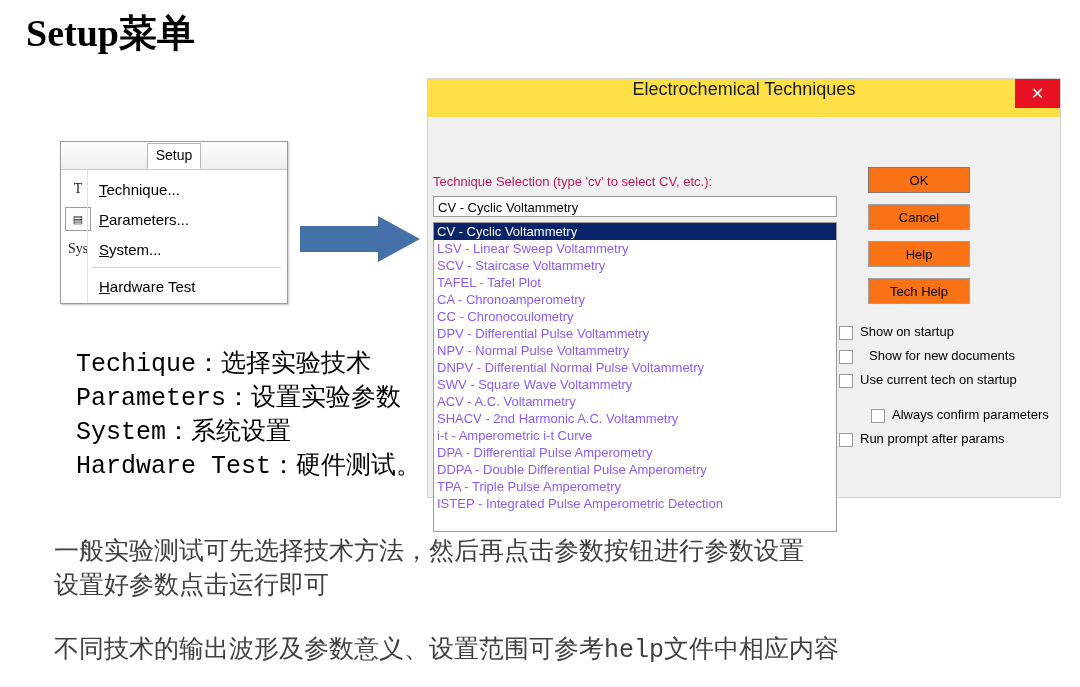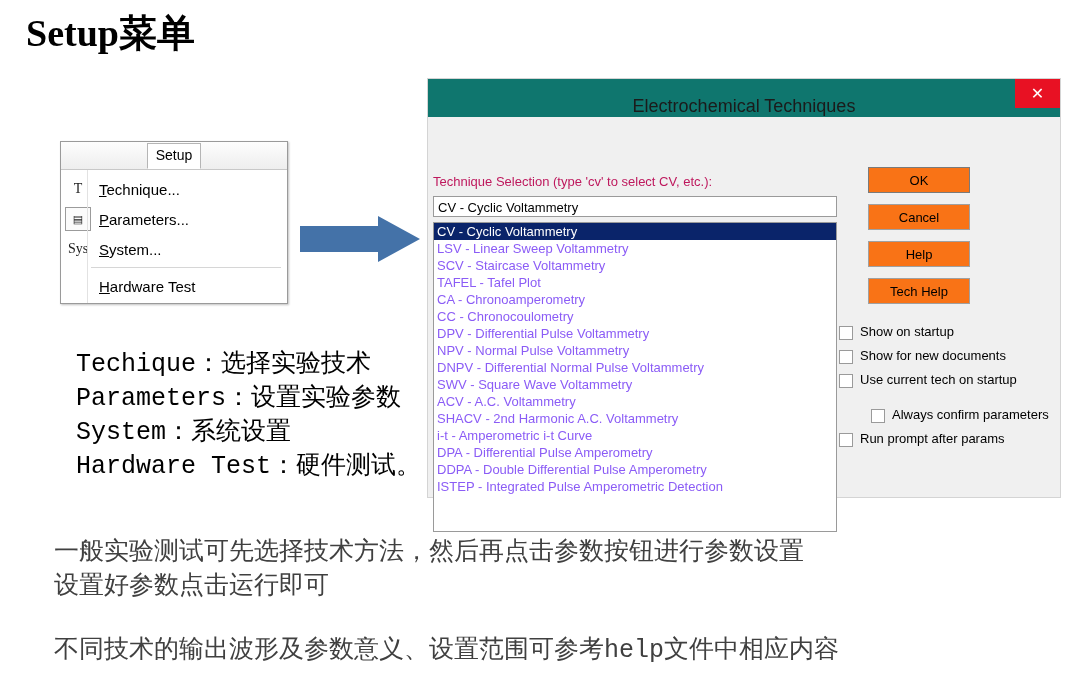--- a/index.html
+++ b/index.html
@@ -135,23 +135,23 @@
     position: absolute;
     left: 427px;
     top: 78px;
     width: 632px;
     height: 418px;
     background: #f0f0f0;
     border: 1px solid #d4d4d4;
   }
   .dialog-titlebar {
     height: 38px;
-    background: #0f766e;
-    display: flex;
-    align-items: flex-end;
+    background: #fde047;
+    display: flex;
+    align-items: flex-start;
     justify-content: center;
     position: relative;
   }
   .dialog-title {
     font-size: 18px;
     color: #1b1b1b;
     font-family: "Liberation Sans", sans-serif;
   }
   .dialog-close {
     position: absolute;
@@ -331,33 +331,34 @@
         <div class="opt">CC - Chronocoulometry</div>
         <div class="opt">DPV - Differential Pulse Voltammetry</div>
         <div class="opt">NPV - Normal Pulse Voltammetry</div>
         <div class="opt">DNPV - Differential Normal Pulse Voltammetry</div>
         <div class="opt">SWV - Square Wave Voltammetry</div>
         <div class="opt">ACV - A.C. Voltammetry</div>
         <div class="opt">SHACV - 2nd Harmonic A.C. Voltammetry</div>
         <div class="opt">i-t - Amperometric i-t Curve</div>
         <div class="opt">DPA - Differential Pulse Amperometry</div>
         <div class="opt">DDPA - Double Differential Pulse Amperometry</div>
+        <div class="opt">TPA - Triple Pulse Amperometry</div>
         <div class="opt">ISTEP - Integrated Pulse Amperometric Detection</div>
       </div>
 
     <div class="btn primary" style="left:440px; top:50px;">OK</div>
     <div class="btn" style="left:440px; top:87px;">Cancel</div>
     <div class="btn" style="left:440px; top:124px;">Help</div>
     <div class="btn" style="left:440px; top:161px;">Tech Help</div>
 
     <div class="chk-row" style="left:411px; top:207px;">
       <span class="chk-box"></span>
       <span>Show on startup</span>
     </div>
-    <div class="chk-row" style="left:411px; top:231px;">
+    <div class="chk-row" style="left:411px; top:231px;gap:9px;">
       <span class="chk-box"></span>
       <span>Show for new documents</span>
     </div>
     <div class="chk-row" style="left:411px; top:255px;">
       <span class="chk-box"></span>
       <span>Use current tech on startup</span>
     </div>
     <div class="chk-row" style="left:411px; top:290px;margin-left:32px;">
       <span class="chk-box"></span>
       <span>Always confirm parameters</span>

